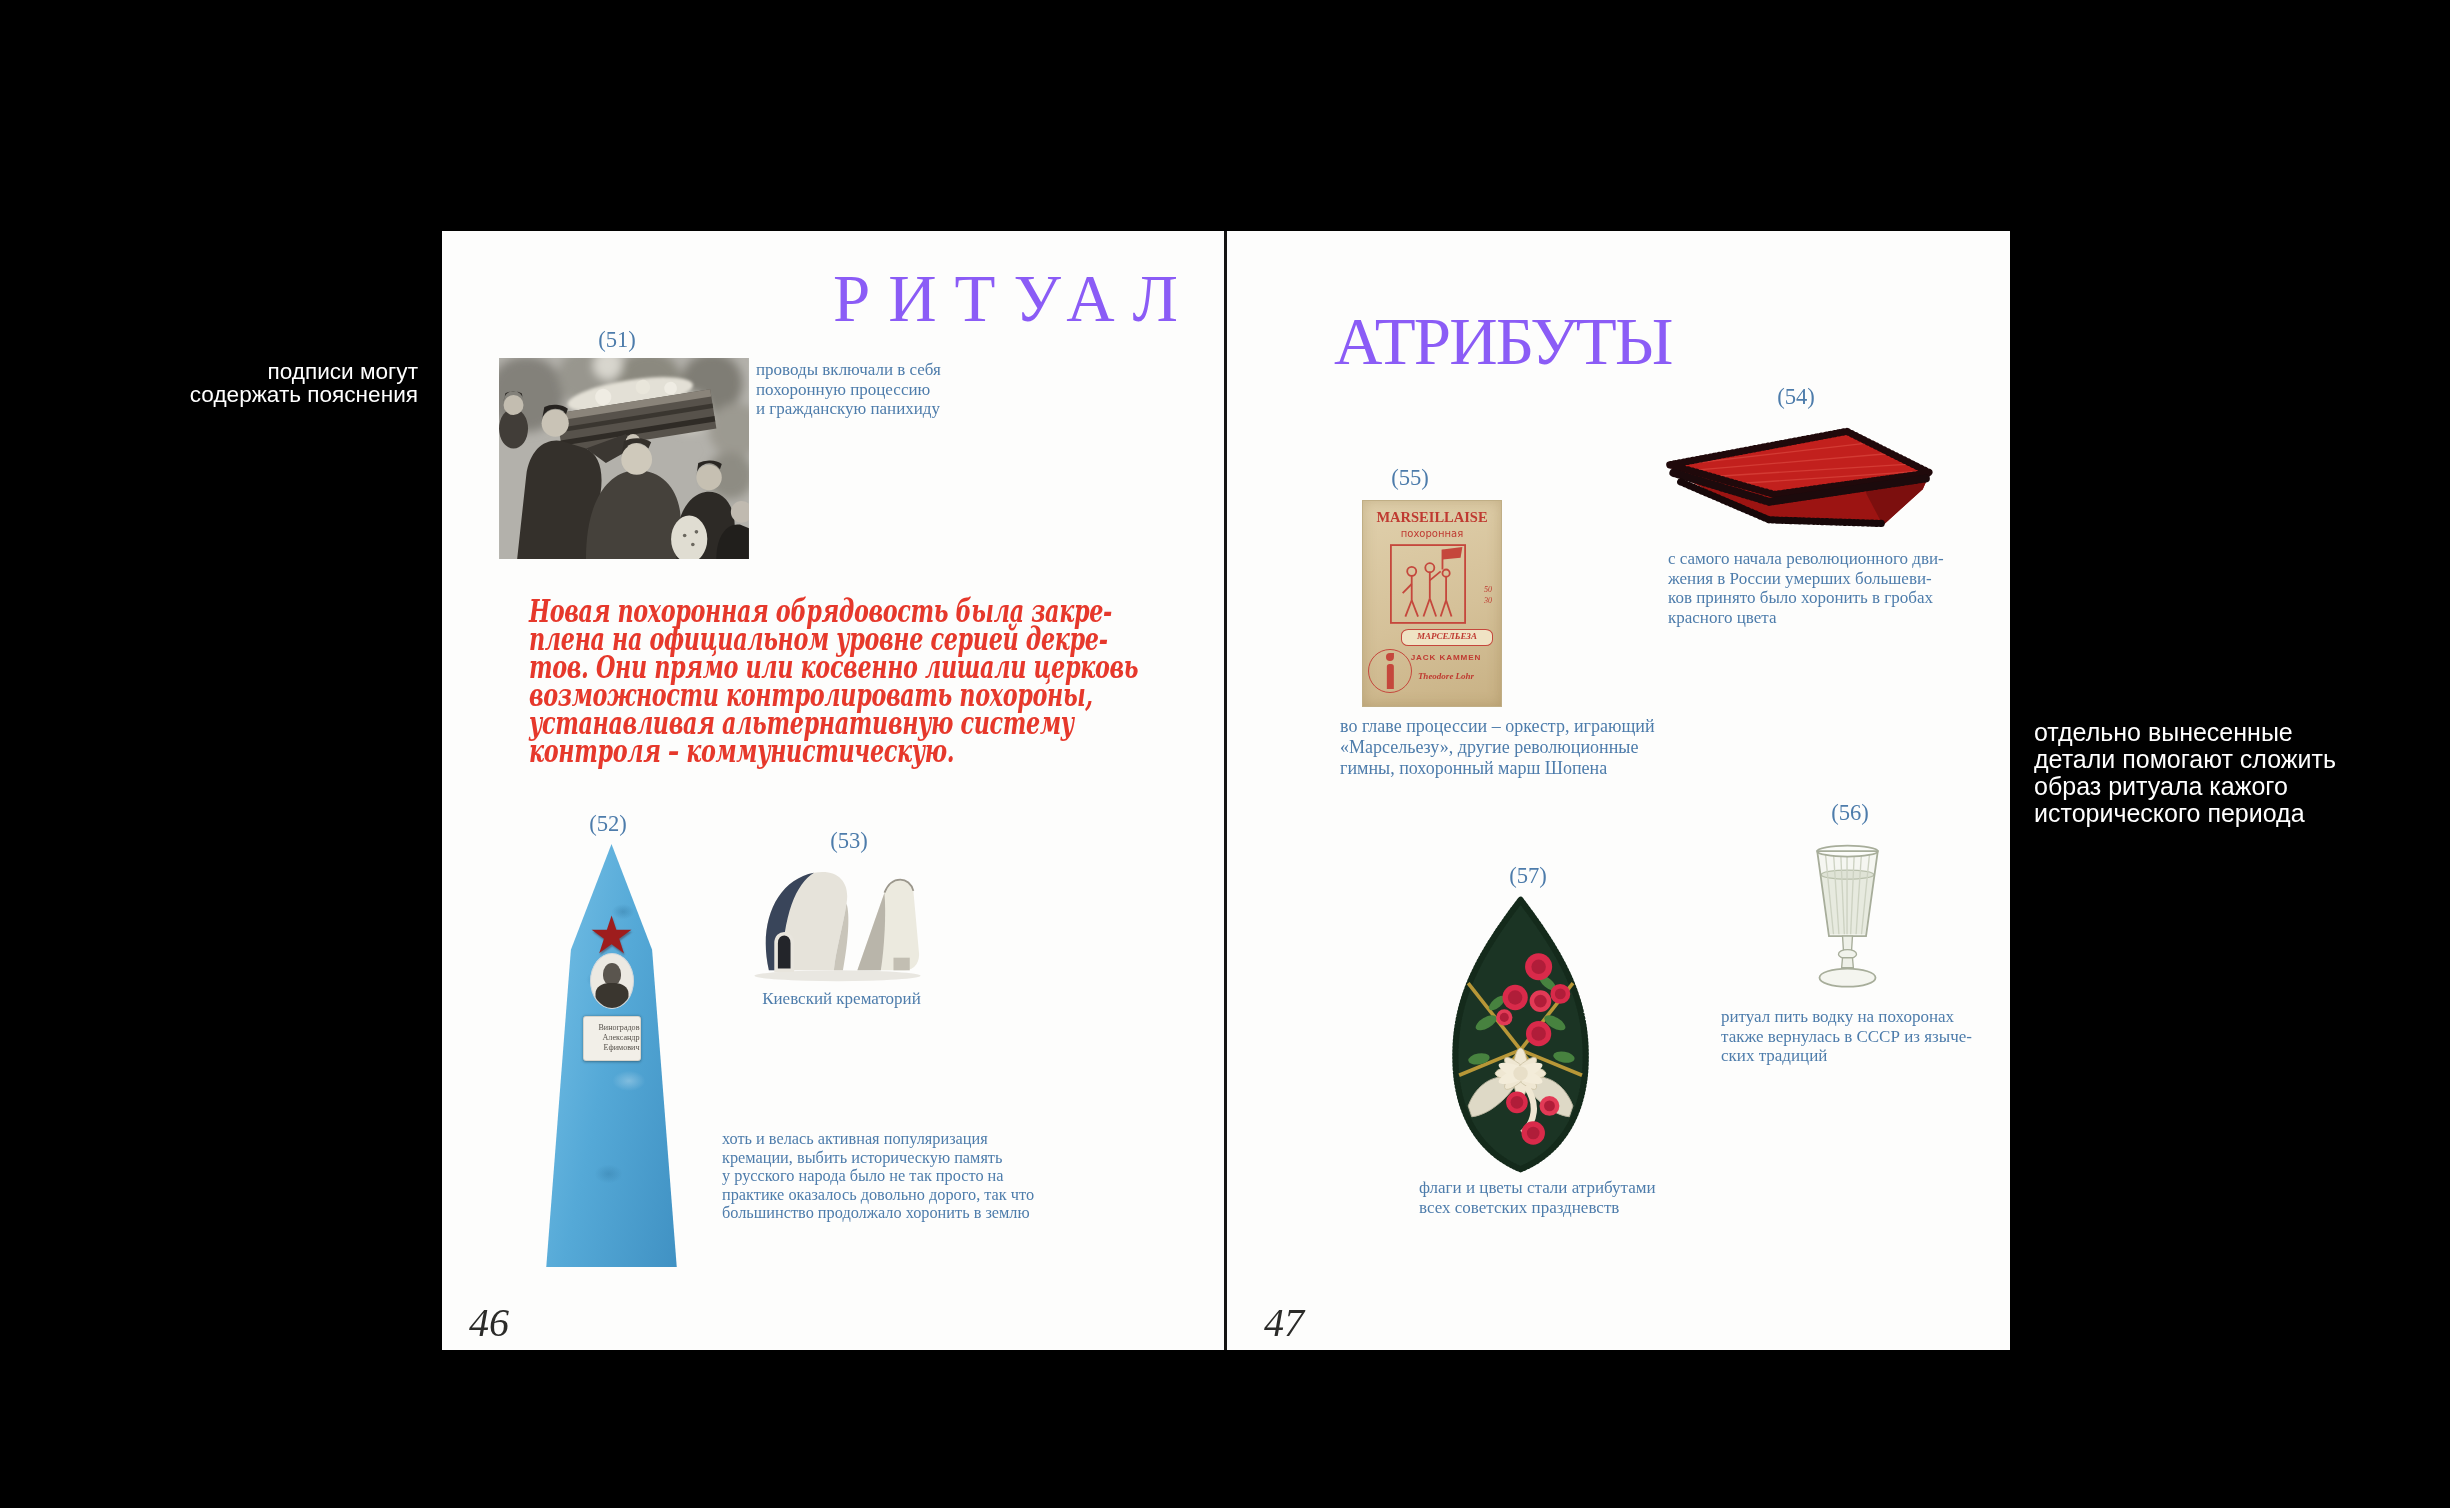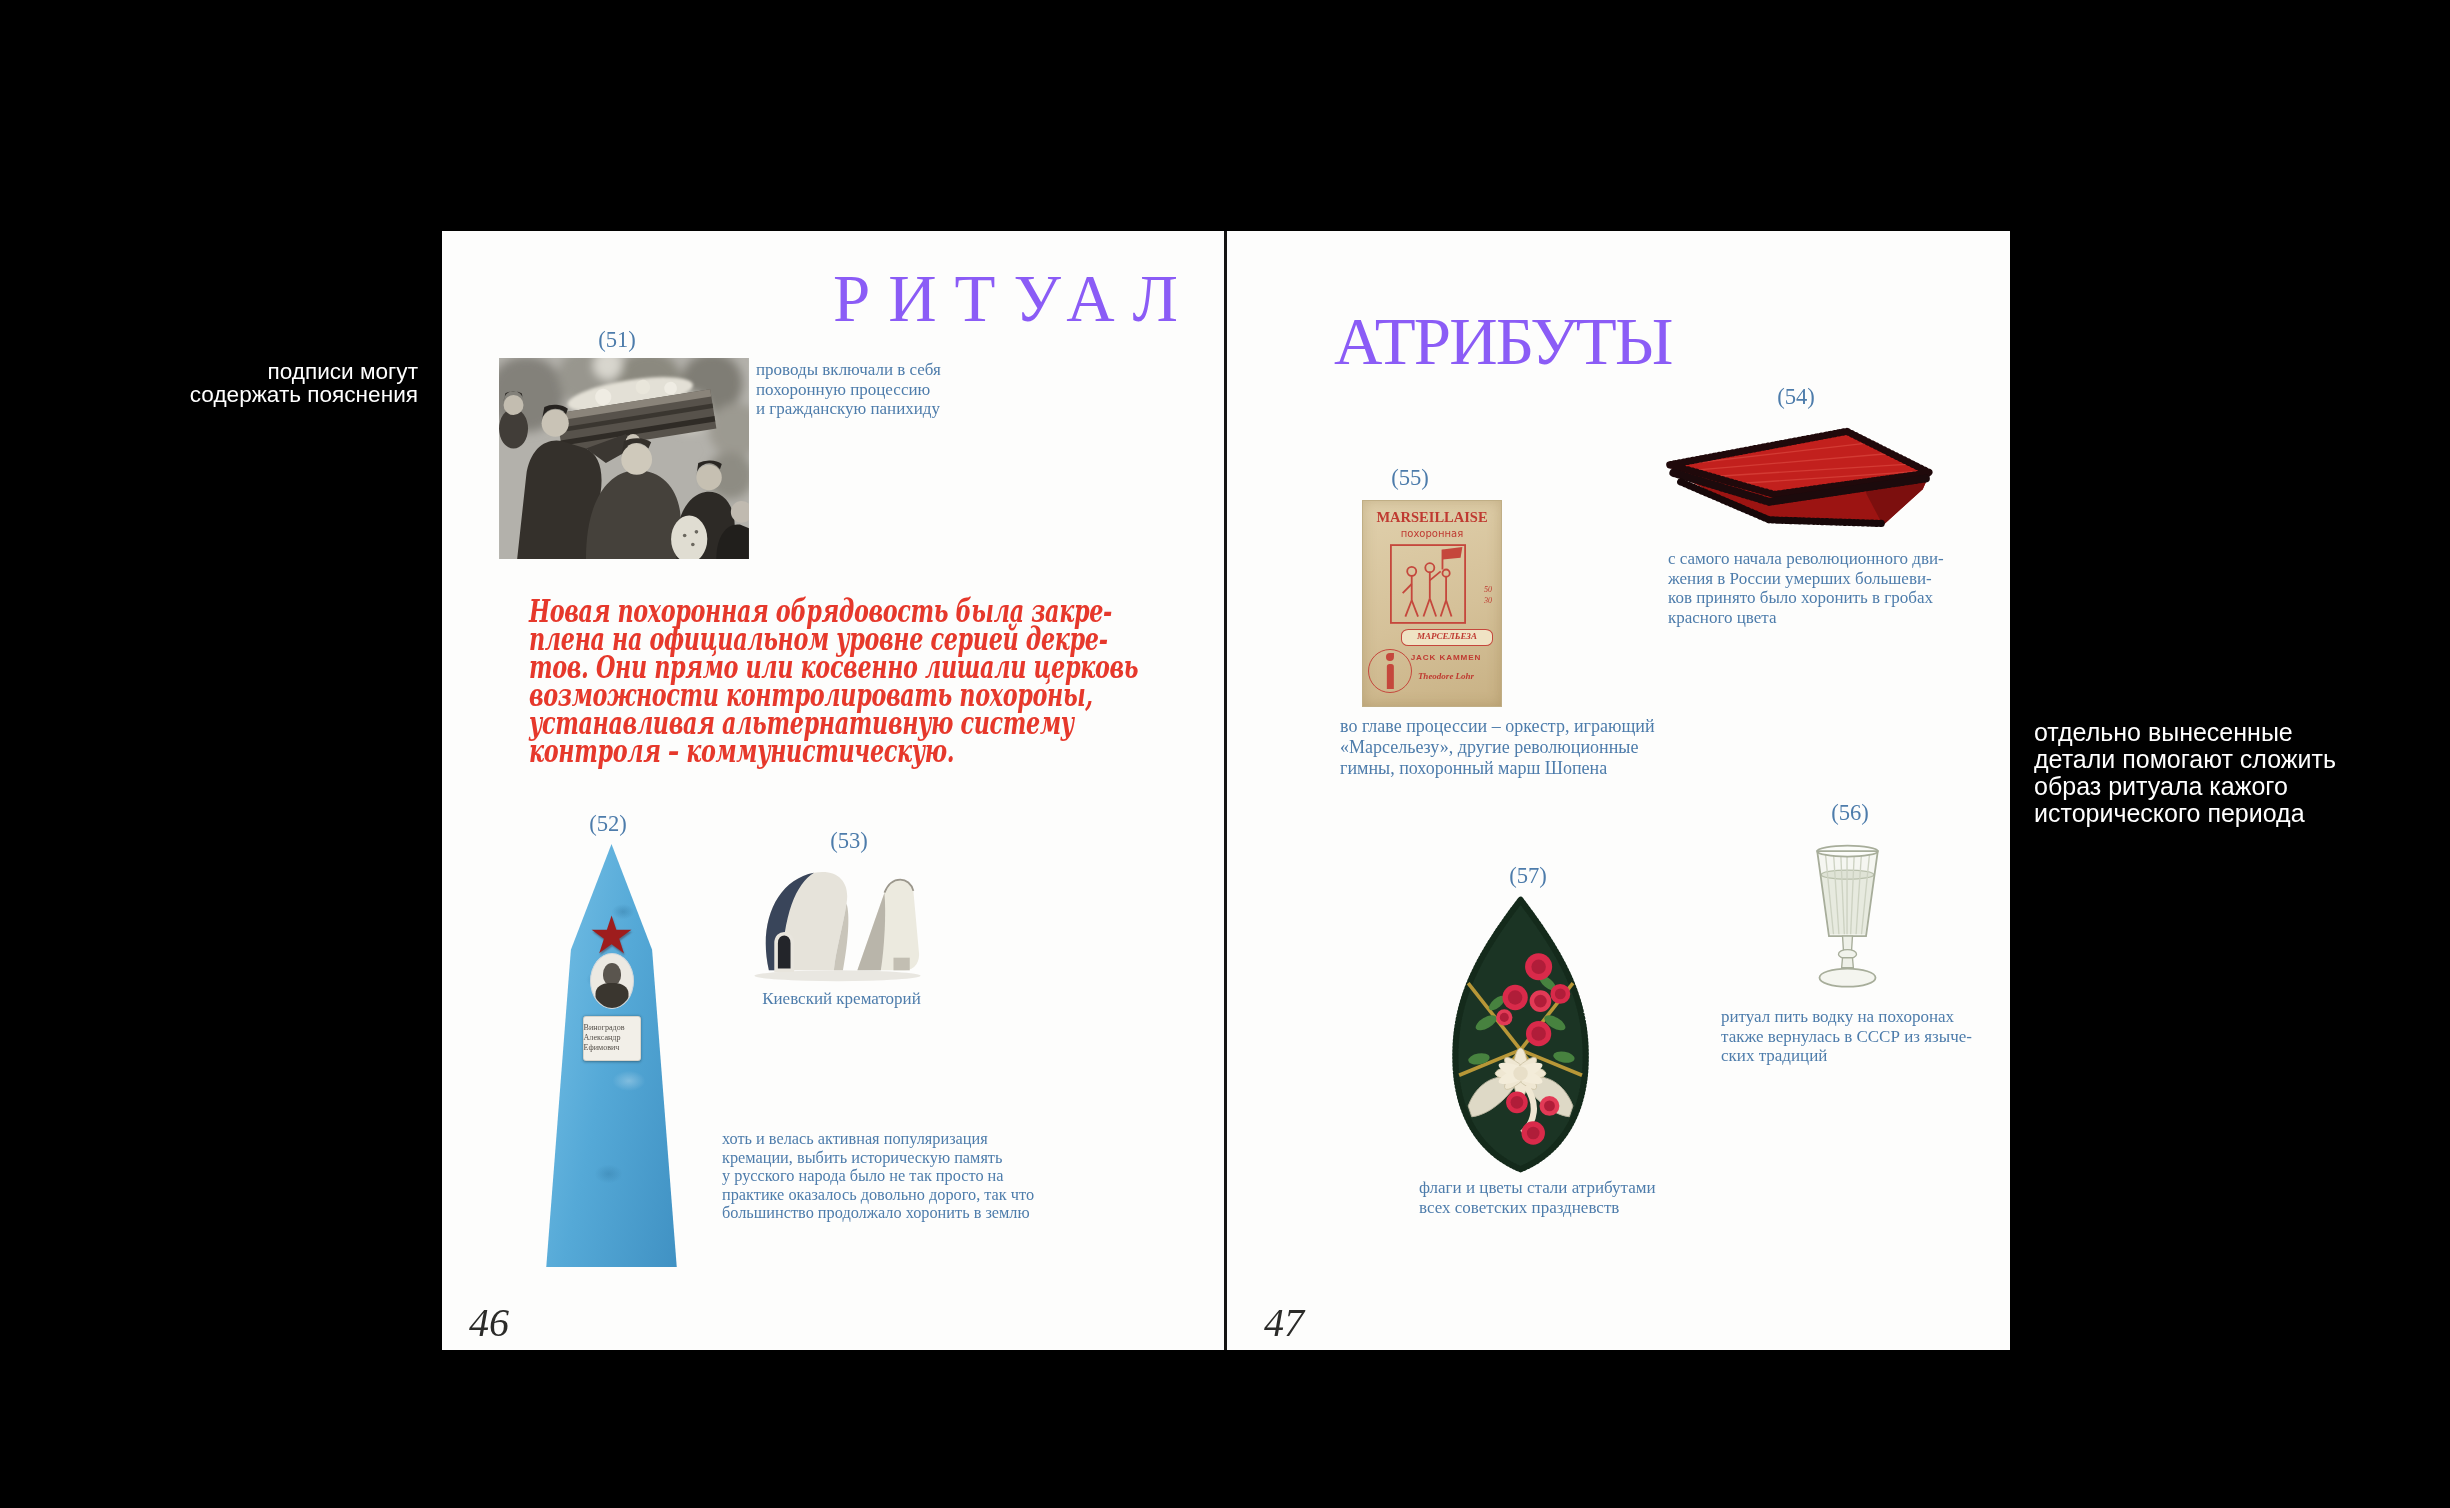--- a/index.html
+++ b/index.html
@@ -46,21 +46,21 @@
   .ob-star{position:absolute;left:50%;top:65px;transform:translateX(-50%);color:#9e1d1d;
     font-size:52px;line-height:1;font-family:"DejaVu Sans",sans-serif;text-shadow:0.9px 1.8px 1.8px rgba(60,0,0,.35);}
   .ob-portrait{position:absolute;left:50%;top:109px;transform:translateX(-50%);width:42px;height:54px;
     background:#ece9e2;border:1.8px solid #d2d8dc;border-radius:50%;overflow:hidden;}
   .ob-head{position:absolute;left:50%;top:9px;transform:translateX(-50%);width:18px;height:22px;
     background:#5a554e;border-radius:50% 50% 42% 42%;}
   .ob-suit{position:absolute;left:50%;top:29px;transform:translateX(-50%);width:33px;height:25px;
     background:#3a362f;border-radius:42% 42% 0 0;}
   .ob-plaque{position:absolute;left:50%;top:172px;transform:translateX(-50%);width:58px;height:45px;
     background:#f2efe8;border:1.8px solid #d8d4ca;border-radius:2.7px;box-shadow:0 0.9px 2.7px rgba(0,0,0,.35);
-    font-size:8.1px;line-height:10px;color:#55504a;text-align:left;padding-top:6.3px;white-space:pre-line;box-sizing:border-box;}
+    font-size:8.1px;line-height:10px;color:#55504a;text-align:right;padding-top:6.3px;white-space:pre-line;box-sizing:border-box;}
 
   .lbl53{left:371px;top:597px;}
   .crema{position:absolute;left:307px;top:629px;}
   .cap53{left:309px;top:758px;width:181px;text-align:center;}
   .cap46b{left:280px;top:899px;font-size:16.3px;line-height:18.5px;}
 
   .pagenum{position:absolute;font-style:italic;font-size:40px;color:#2b2b29;}
   .pn46{left:27px;top:1068px;}
   .pn47{left:37px;top:1068px;}
 

